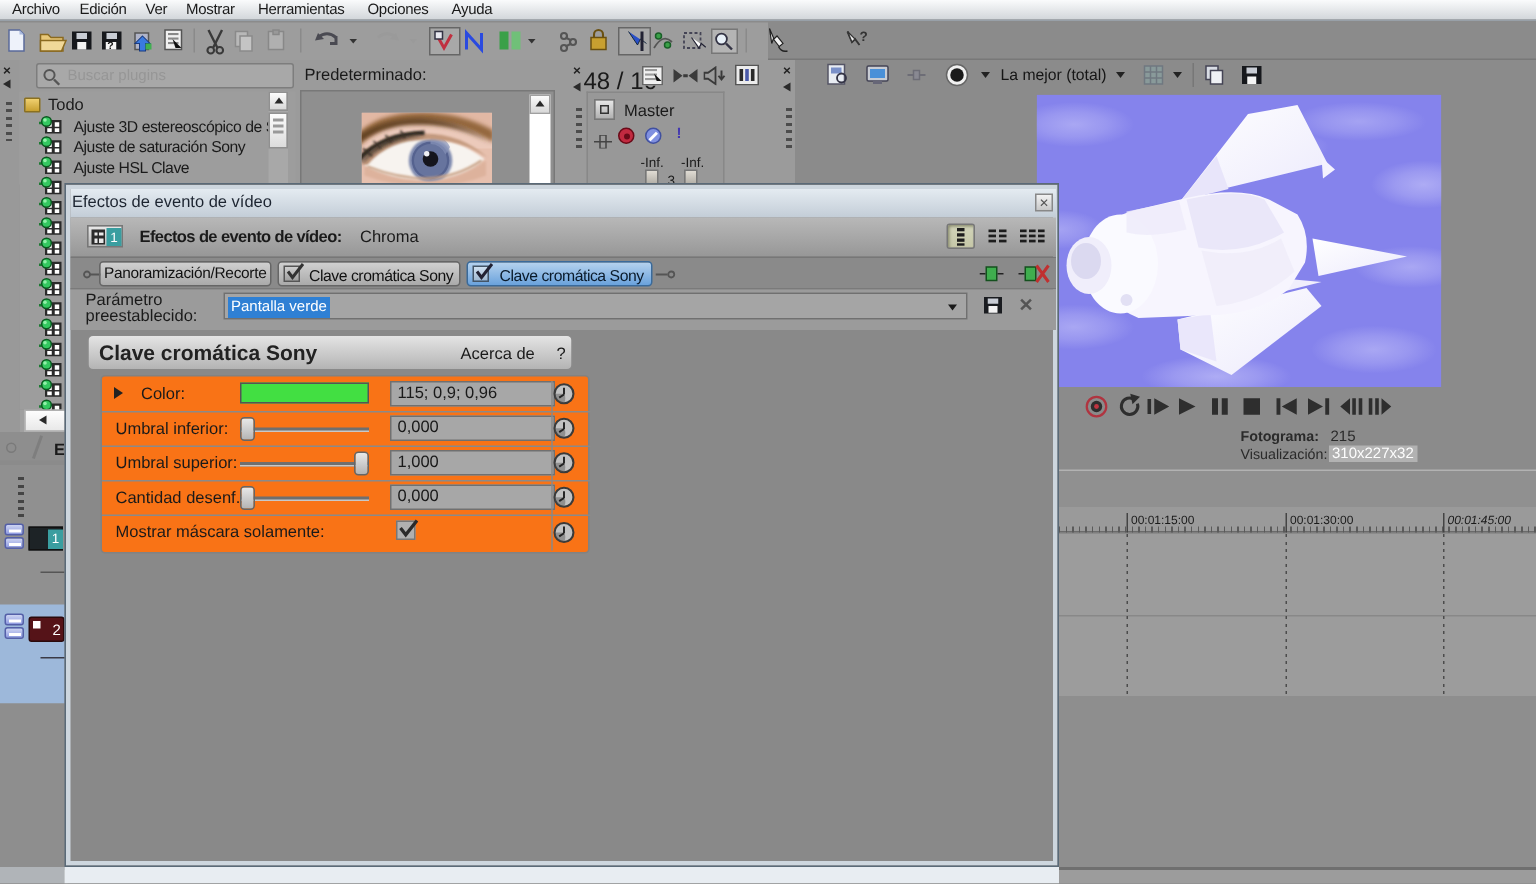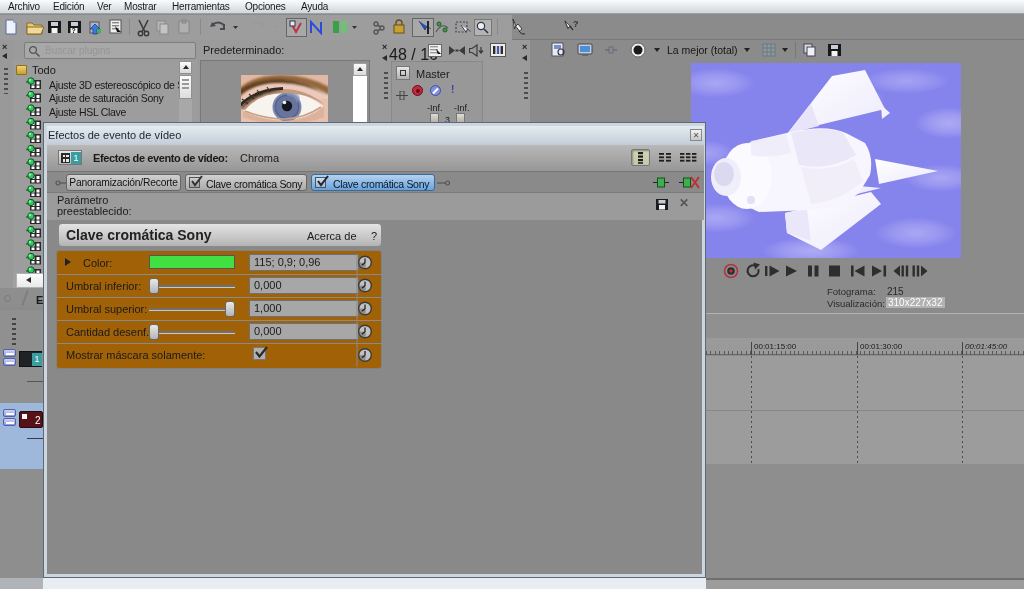--- a/index.html
+++ b/index.html
@@ -383,21 +383,21 @@
     <rect x="88" y="4.5" width="4" height="11"></rect>
       <rect x="94.5" y="4.5" width="4" height="11"></rect>
     <rect x="109" y="4.5" width="11" height="11"></rect>
     <path d="M131 4.5 v11 h2.6 v-11 z M144.5 4.5 l-10 5.5 l10 5.5 z"></path>
     <path d="M152 4.5 l10 5.5 l-10 5.5 z M163.5 4.5 v11 h2.6 v-11 z"></path>
     <path d="M180 4.5 l-6.5 5.5 l6.5 5.5 z M181.5 4.5 v11 h2.4 v-11 z M185.8 4.5 v11 h2.4 v-11 z"></path>
     <path d="M192.5 4.5 v11 h2.4 v-11 z M196.8 4.5 v11 h2.4 v-11 z M201 4.5 l6.5 5.5 l-6.5 5.5 z"></path>
   </g>
 </svg>
 
-<div class="abs txt" style="left:827px;top:286px;color:#2a2a2a;font-size:9.5px;">Fotograma:</div>
+<div class="abs txt" style="left:827px;top:286px;color:#2a2a2a;font-size:9.5px;font-weight:bold;">Fotograma:</div>
 <div class="abs txt" style="left:887px;top:286px;color:#2a2a2a;font-size:10px;">215</div>
 <div class="abs txt" style="left:827px;top:298px;color:#2a2a2a;font-size:9.5px;">Visualización:</div>
 <div class="abs" style="left:886px;top:297px;padding:0 2px;background:#b2b2b2;color:#fdfdfd;font-size:10px;">310x227x32</div>
 
 <div class="abs" style="left:706px;top:310px;width:318px;height:279px;">
   <div class="abs" style="left:0;top:0;width:318px;height:3px;background:#8b8b8b;"></div>
   <div class="abs" style="left:0;top:3px;width:318px;height:1px;background:#b2b2b2;"></div>
   <div class="abs" style="left:0;top:4px;width:318px;height:24px;background:#909090;"></div>
 
   <div class="abs" style="left:0;top:28px;width:318px;height:17px;background:#9a9a9a;border-bottom:1px solid #6a6a6a;">
@@ -539,35 +539,39 @@
           <line x1="26" y1="7.5" x2="30" y2="7.5"></line>
         </g>
       <rect x="30.5" y="3" width="7" height="9" fill="#3fae4e" stroke="#14501e"></rect>
       <path d="M38 2 l8 11 M46 2 l-8 11" stroke="#c03030" stroke-width="2"></path>
     </svg>
   </div>
 
   <div class="abs" style="left:3px;top:70px;width:657px;height:27px;background:#9b9b9b;">
     <div class="abs txt" style="left:10px;top:1px;">Parámetro</div>
     <div class="abs txt" style="left:10px;top:12px;">preestablecido:</div>
+    <div class="abs" style="left:102px;top:2px;width:496px;height:18px;background:#a5a5a5;border:1px solid #707070;">
+      <div class="abs" style="left:2px;top:1.5px;background:#2f80d4;color:#fff;font-size:10px;padding:1px 2px 2px 2px;">Pantalla verde</div>
+      <div class="abs" style="left:482px;top:7px;width:0;height:0;border-left:3.5px solid transparent;border-right:3.5px solid transparent;border-top:4.5px solid #1a1a1a;"></div>
+    </div>
     <div class="abs" style="left:608px;top:4px;width:14px;height:13px;"><svg width="14" height="13">
           <rect x="1" y="1" width="12" height="11" fill="#1a1c20"></rect>
           <rect x="3.5" y="2" width="7" height="3.5" fill="#c8ccd4"></rect>
           <rect x="4" y="7" width="6" height="4.5" fill="#f2f2f2"></rect>
         </svg></div>
     <div class="abs" style="left:632px;top:3px;color:#555;font-size:12px;font-weight:bold;">✕</div>
   </div>
 
   <div class="abs" style="left:14px;top:100px;width:324px;height:24px;background:linear-gradient(#e4e4e4,#b4b4b4);border:1px solid #8a8a8a;border-radius:4px;">
     <div class="abs" style="left:7px;top:3px;color:#222;font-size:14px;font-weight:bold;">Clave cromática Sony</div>
     <div class="abs txt" style="left:248px;top:6px;">Acerca de</div>
     <div class="abs txt" style="left:312px;top:6px;">?</div>
   </div>
 
-  <div class="abs" style="left:12px;top:127px;width:326px;height:119px;background:#a16207;border:1px solid #828282;border-radius:3px;">
+  <div class="abs" style="left:23px;top:127px;width:326px;height:119px;background:#f97316;border:1px solid #828282;border-radius:3px;">
 
     <div class="abs" style="left:0;top:23px;width:326px;height:1px;background:#8a8a8a;"></div>
     <div class="abs" style="left:0;top:46px;width:326px;height:1px;background:#8a8a8a;"></div>
     <div class="abs" style="left:0;top:69px;width:326px;height:1px;background:#8a8a8a;"></div>
     <div class="abs" style="left:0;top:92px;width:326px;height:1px;background:#8a8a8a;"></div>
 
     <div class="abs" style="left:8px;top:7px;width:0;height:0;border-left:6px solid #222;border-top:4px solid transparent;border-bottom:4px solid transparent;"></div>
     <div class="abs txt" style="left:26px;top:6px;">Color:</div>
     <div class="abs" style="left:92px;top:4px;width:86px;height:14px;background:#42df42;border:1px solid #555;"></div>
     <div class="abs" style="left:192px;top:3px;width:110px;height:17px;background:#a7a7a7;border:1px solid #707070;">

